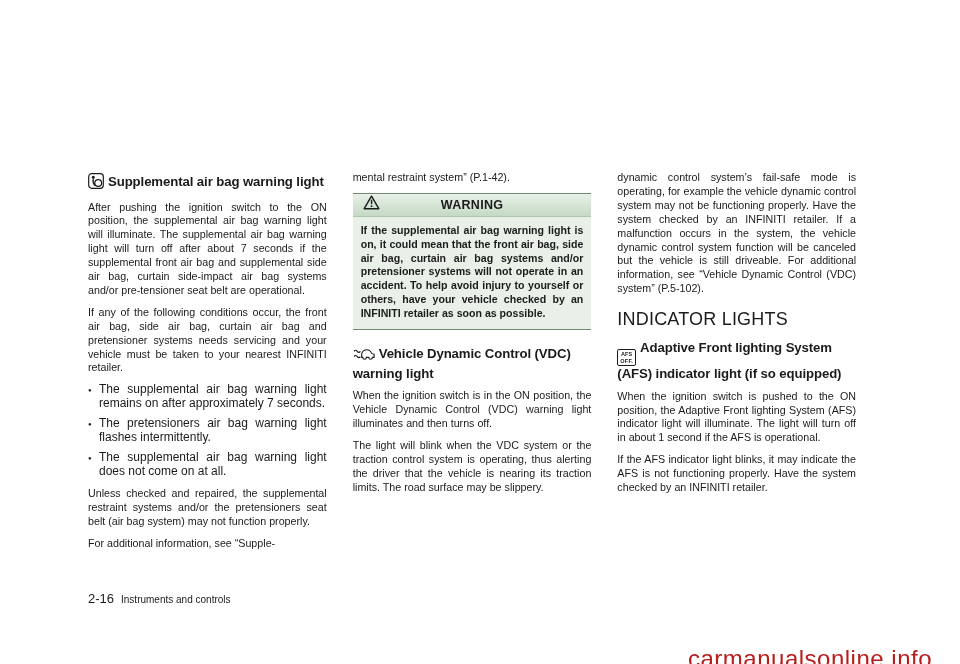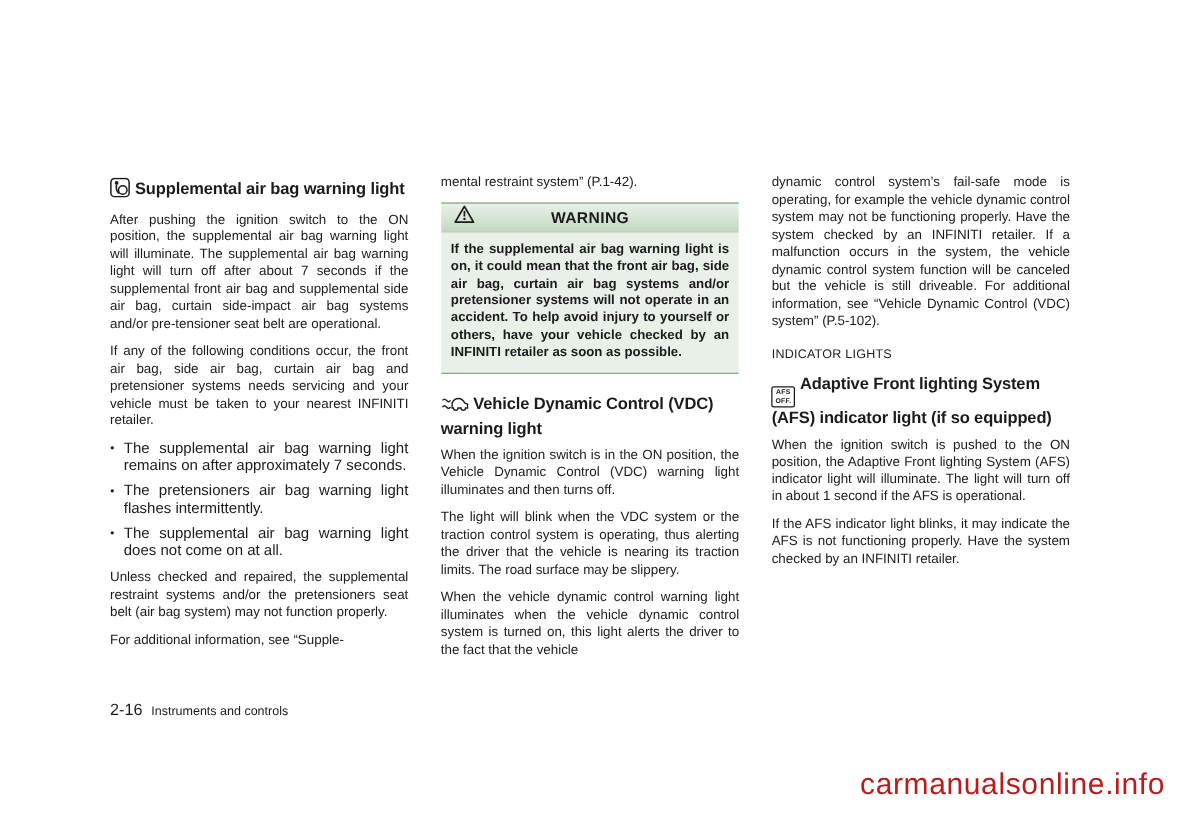--- a/index.html
+++ b/index.html
@@ -4,21 +4,21 @@
 <style>
   * { margin: 0; padding: 0; box-sizing: border-box; }
   html, body { width: 960px; height: 664px; }
   body {
     background: #ffffff;
     font-family: "Liberation Sans", sans-serif;
     color: #1b1b1b;
     position: relative;
     overflow: hidden;
   }
-  .page { position: absolute; inset: 0; background: #fff; }
+  .page { position: absolute; inset: 0; background: #fff; margin-top: 31px; }
   .content {
     position: absolute;
     left: 88px;
     top: 140px;
     width: 768px;
     display: flex;
     gap: 26px;
   }
   .col { flex: 1; min-width: 0; }
 
@@ -30,21 +30,21 @@
   }
   h2.heading {
     font-size: 13.2px;
     font-weight: bold;
     line-height: 16.5px;
     margin: 2px 0 7px 0;
     letter-spacing: -0.1px;
   }
   h2.heading .icon { display: inline-block; vertical-align: -3px; margin-right: 4px; }
   h1.section-heading {
-    font-size: 10px;
+    font-size: 18px;
     font-weight: normal;
     letter-spacing: 0.2px;
     margin: 13px 0 10px 0;
   }
 
   ul.bullets { list-style: none; margin: 2px 0 8px 0; }
   ul.bullets li {
     font-size: 12px;
     line-height: 13.9px;
     text-align: justify;
@@ -181,21 +181,20 @@
         <span class="icon">
           <svg width="22" height="13" viewBox="0 0 22 13">
             <path d="M8.7 5.4 q1.6 -3.6 5 -3.6 q3.4 0 5 3.6 l2.4 0.9 v3.1 h-1.7 a1.8 1.8 0 0 1 -3.6 0 h-2.4 a1.8 1.8 0 0 1 -3.6 0 h-1.1 z" fill="none" stroke="#1b1b1b" stroke-width="1.1"></path>
             <path d="M1 3.3 q1.6 -2.1 3.2 0 q1.6 2.1 3.2 0" fill="none" stroke="#1b1b1b" stroke-width="1.1"></path>
             <path d="M1 8.6 q1.6 -2.1 3.2 0 q1.6 2.1 3.2 0" fill="none" stroke="#1b1b1b" stroke-width="1.1"></path>
           </svg>
         </span><span>Vehicle Dynamic Control (VDC) warning light</span>
       </h2>
       <p class="body-text">When the ignition switch is in the ON position, the Vehicle Dynamic Control (VDC) warning light illuminates and then turns off.</p>
       <p class="body-text">The light will blink when the VDC system or the traction control system is operating, thus alerting the driver that the vehicle is nearing its traction limits. The road surface may be slippery.</p>
-      <p class="body-text">When the vehicle dynamic control warning light illuminates when the vehicle dynamic control system is turned on, this light alerts the driver to the fact that the vehicle</p>
     </div>
 
     <div class="col">
       <p class="body-text">dynamic control system’s fail-safe mode is operating, for example the vehicle dynamic control system may not be functioning properly. Have the system checked by an INFINITI retailer. If a malfunction occurs in the system, the vehicle dynamic control system function will be canceled but the vehicle is still driveable. For additional information, see “Vehicle Dynamic Control (VDC) system” (P.5-102).</p>
 
       <h1 class="section-heading">INDICATOR LIGHTS</h1>
 
       <h2 class="heading">
         <span class="afs-icon">
           <span>AFS</span>

